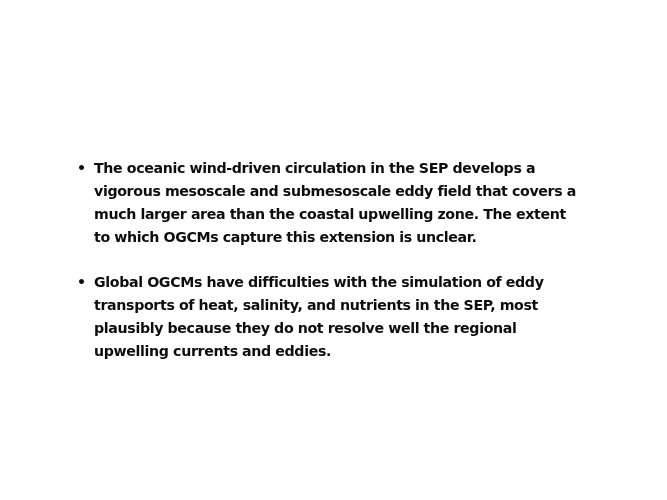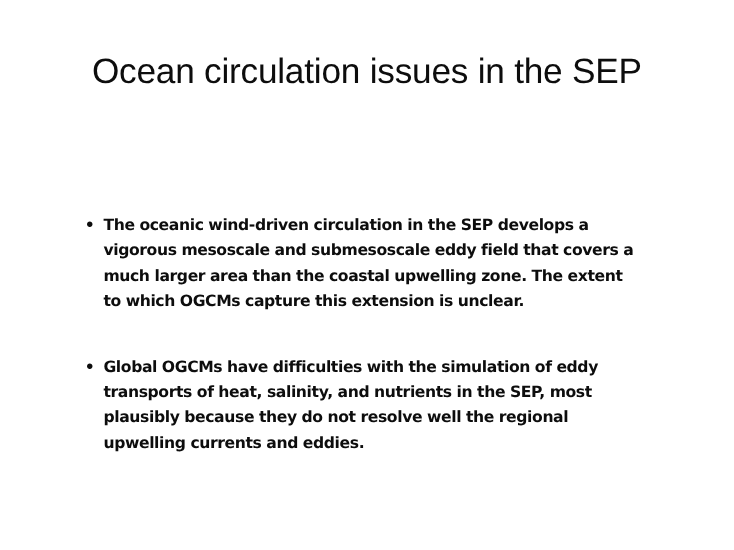--- a/index.html
+++ b/index.html
@@ -67,29 +67,27 @@
     top: 0;
     width: 14px;
     font-size: 14.2px;
     line-height: 23px;
     color: #0d0d0d;
     text-align: left;
   }
 
   .bullet-text {
     display: block;
-    margin-top: 37px;
   }
 </style>
 </head>
 <body>
 
 <div class="slide">
 
-  <div class="slide-title">Ocean circulation issues in the SEP</div>
 
   <div class="body-block">
 
     <div class="bullet-para">
       <span class="bullet-marker">•</span>
       <span class="bullet-text">The oceanic wind-driven circulation in the SEP develops a vigorous mesoscale and submesoscale eddy field that covers a much larger area than the coastal upwelling zone. The extent to which OGCMs capture this extension is unclear.</span>
     </div>
 
     <div class="bullet-para">
       <span class="bullet-marker">•</span>

